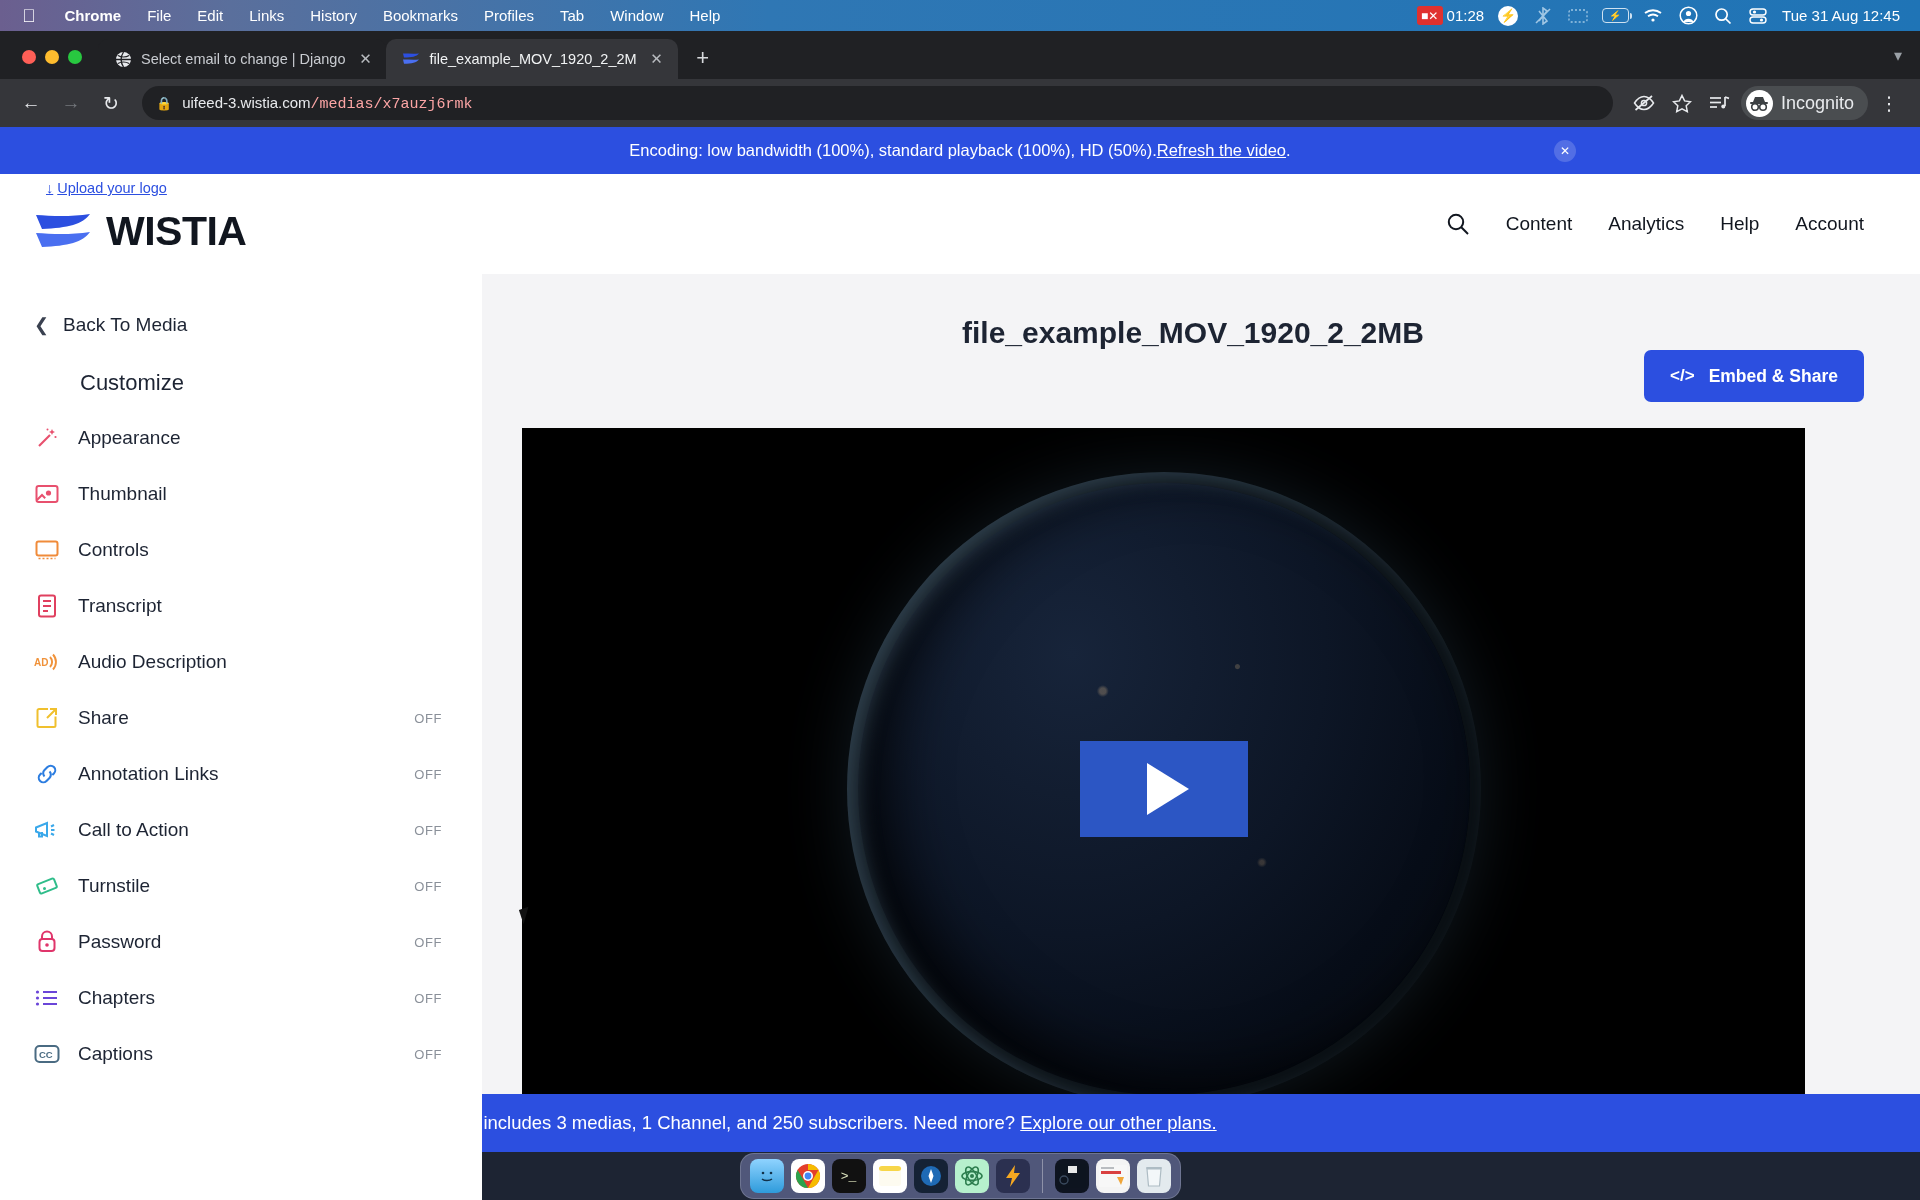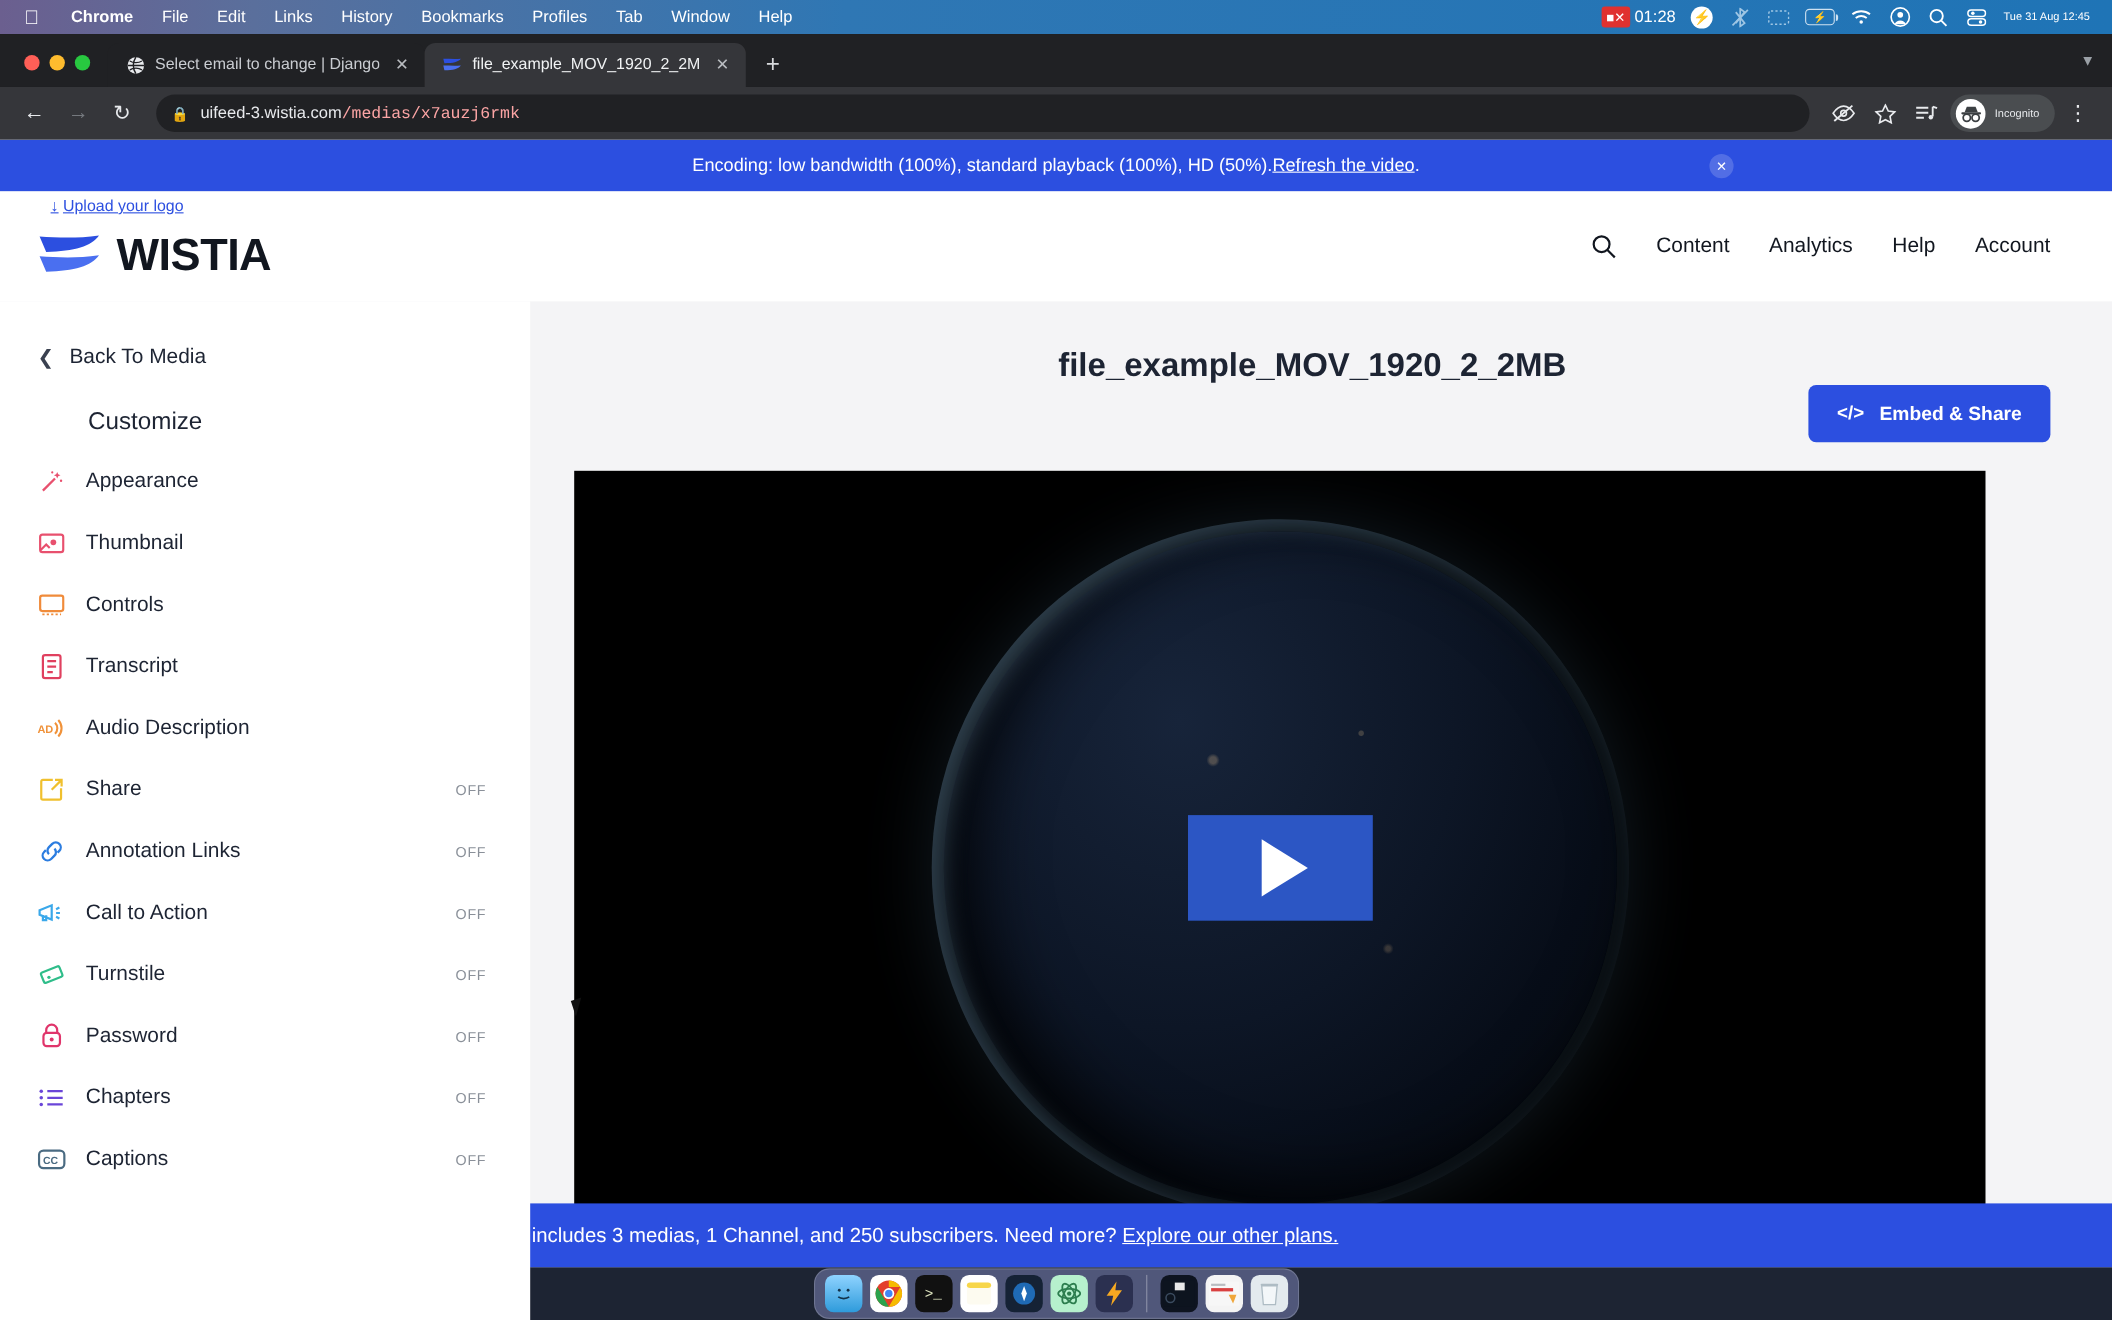--- a/index.html
+++ b/index.html
@@ -22,21 +22,21 @@
   .menubar .mi.bold { font-weight: bold; }
   .menubar .right { margin-left: auto; display: flex; align-items: center; gap: 13px; padding-right: 20px; }
   .rec-pill { display: flex; align-items: center; gap: 4px; }
   .rec-badge {
     background: #e0312f; border-radius: 3px; width: 26px; height: 19px;
     display: flex; align-items: center; justify-content: center;
     font-size: 12px; color: #fff;
   }
   .rec-time { font-size: 15px; color: #fff; }
   .mb-ico { width: 22px; height: 22px; display: flex; align-items: center; justify-content: center; }
-  .mb-clock { font-size: 10px; white-space: nowrap; }
+  .mb-clock { font-size: 15px; white-space: nowrap; }
   .circ-bolt {
     width: 20px; height: 20px; border-radius: 50%; background: #fff; color: #1f74b6;
     display: flex; align-items: center; justify-content: center; font-size: 13px; font-weight: bold;
   }
   .batt {
     width: 27px; height: 15px; border: 1.6px solid #cfe2f1; border-radius: 4px;
     display: flex; align-items: center; justify-content: center;
     font-size: 10px; color: #cfe2f1; position: relative;
   }
   .batt:after { content:""; position:absolute; right:-4px; top:4px; width:2.5px; height:6px; background:#cfe2f1; border-radius:0 2px 2px 0;}
@@ -68,21 +68,21 @@
   .omnibox {
     flex: 1; height: 34px; background: #202124; border-radius: 17px; margin: 0 8px;
     display: flex; align-items: center; padding: 0 14px; gap: 10px; min-width: 0;
   }
   .lock { color: #bdc1c6; font-size: 13px; }
   .url { font-size: 15px; color: #e8eaed; white-space: nowrap; }
   .url .path { color: #fca5a5; font-family: Liberation Mono, monospace; }
   .tb-right { display: flex; align-items: center; gap: 4px; }
   .incog {
     display: flex; align-items: center; gap: 8px; background: #4a4d50;
-    border-radius: 17px; height: 34px; padding: 0 14px 0 5px; color: #e8eaed; font-size: 10px;
+    border-radius: 17px; height: 34px; padding: 0 14px 0 5px; color: #e8eaed; font-size: 18px;
   }
   .incog-av { width: 27px; height: 27px; border-radius: 50%; background: #fff;
               display:flex; align-items:center; justify-content:center; }
 
   
   .page { position: relative; width: 1920px; height: 1073px; background: #f4f4f6; overflow: hidden; }
 
   .notice {
     height: 47px; background: #2c4fe0; color: #fff; display: flex; align-items: center;
     justify-content: center; position: relative; font-size: 16.5px;

